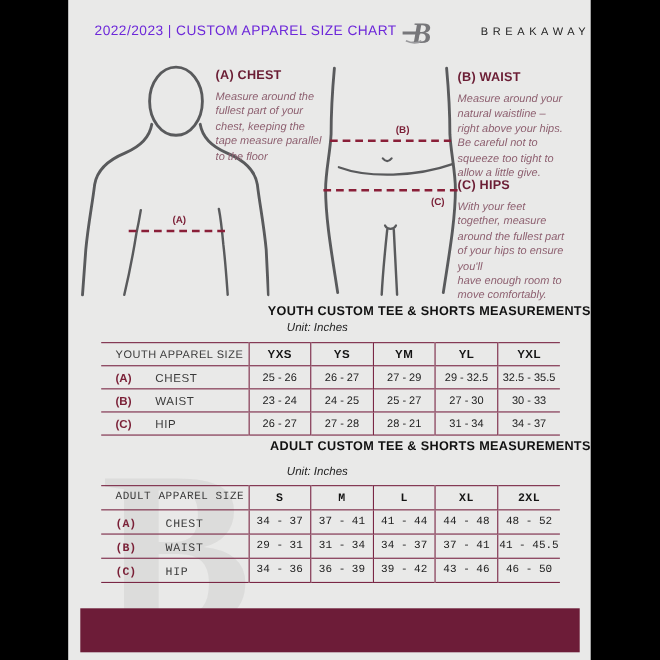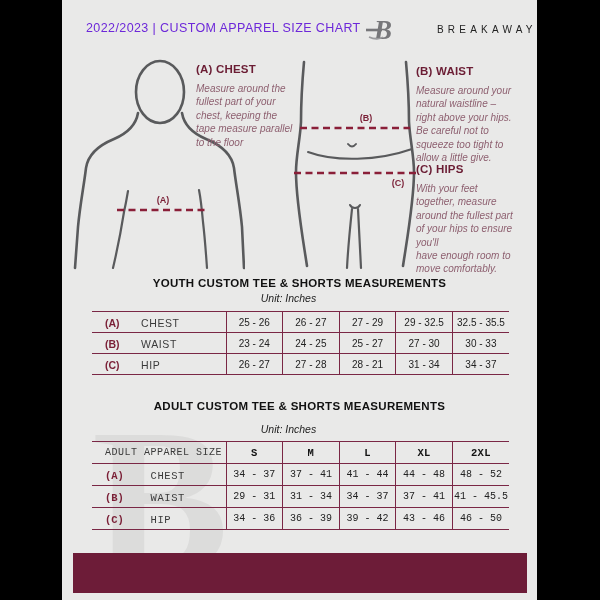--- a/index.html
+++ b/index.html
@@ -33,21 +33,21 @@
   .guide-desc {
     font-size:10px; font-style:italic; color:#8d5f6f; line-height:1.34;
     white-space:pre-line;
   }
   .fig-label { font-size:9px; font-weight:bold; fill:#7a1f36; font-family:"Liberation Sans",sans-serif; }
   .outline { fill:none; stroke:#595a5c; stroke-width:2.6; stroke-linecap:round; }
   .dash { stroke:#8a1f38; stroke-width:2.4; stroke-dasharray:7 4.5; fill:none; }
 
   
   .section-title {
-    left:0; width:475px; text-align:center; font-size:11.5px; font-weight:bold;
+    left:0; width:475px; text-align:right; font-size:11.5px; font-weight:bold;
     color:#111; letter-spacing:0.3px;
   }
   .section-unit {
     left:0; width:453px; text-align:center; font-size:10.5px; font-style:italic;
     color:#222;
   }
 
   
   table.size-table {
     position:absolute; left:30px; width:417px; border-collapse:collapse;
@@ -157,20 +157,28 @@
     <table class="size-table" id="youth-table" style="top:311px;">
       <colgroup>
         <col class="label-col">
           <col class="data-col">
           <col class="data-col">
           <col class="data-col">
           <col class="data-col">
           <col class="data-col">
       </colgroup>
       <tbody>
+          <tr>
+        <th class="size-label-head">YOUTH APPAREL SIZE</th>
+        <th class="col-head">YXS</th>
+        <th class="col-head">YS</th>
+        <th class="col-head">YM</th>
+        <th class="col-head">YL</th>
+        <th class="col-head">YXL</th>
+      </tr>
       <tr>
         <td class="row-label"><span class="row-prefix">(A)</span> <span class="row-name">CHEST</span></td>
         <td class="cell-val">25 - 26</td>
         <td class="cell-val">26 - 27</td>
         <td class="cell-val">27 - 29</td>
         <td class="cell-val">29 - 32.5</td>
         <td class="cell-val">32.5 - 35.5</td>
       </tr>
       <tr>
         <td class="row-label"><span class="row-prefix">(B)</span> <span class="row-name">WAIST</span></td>

